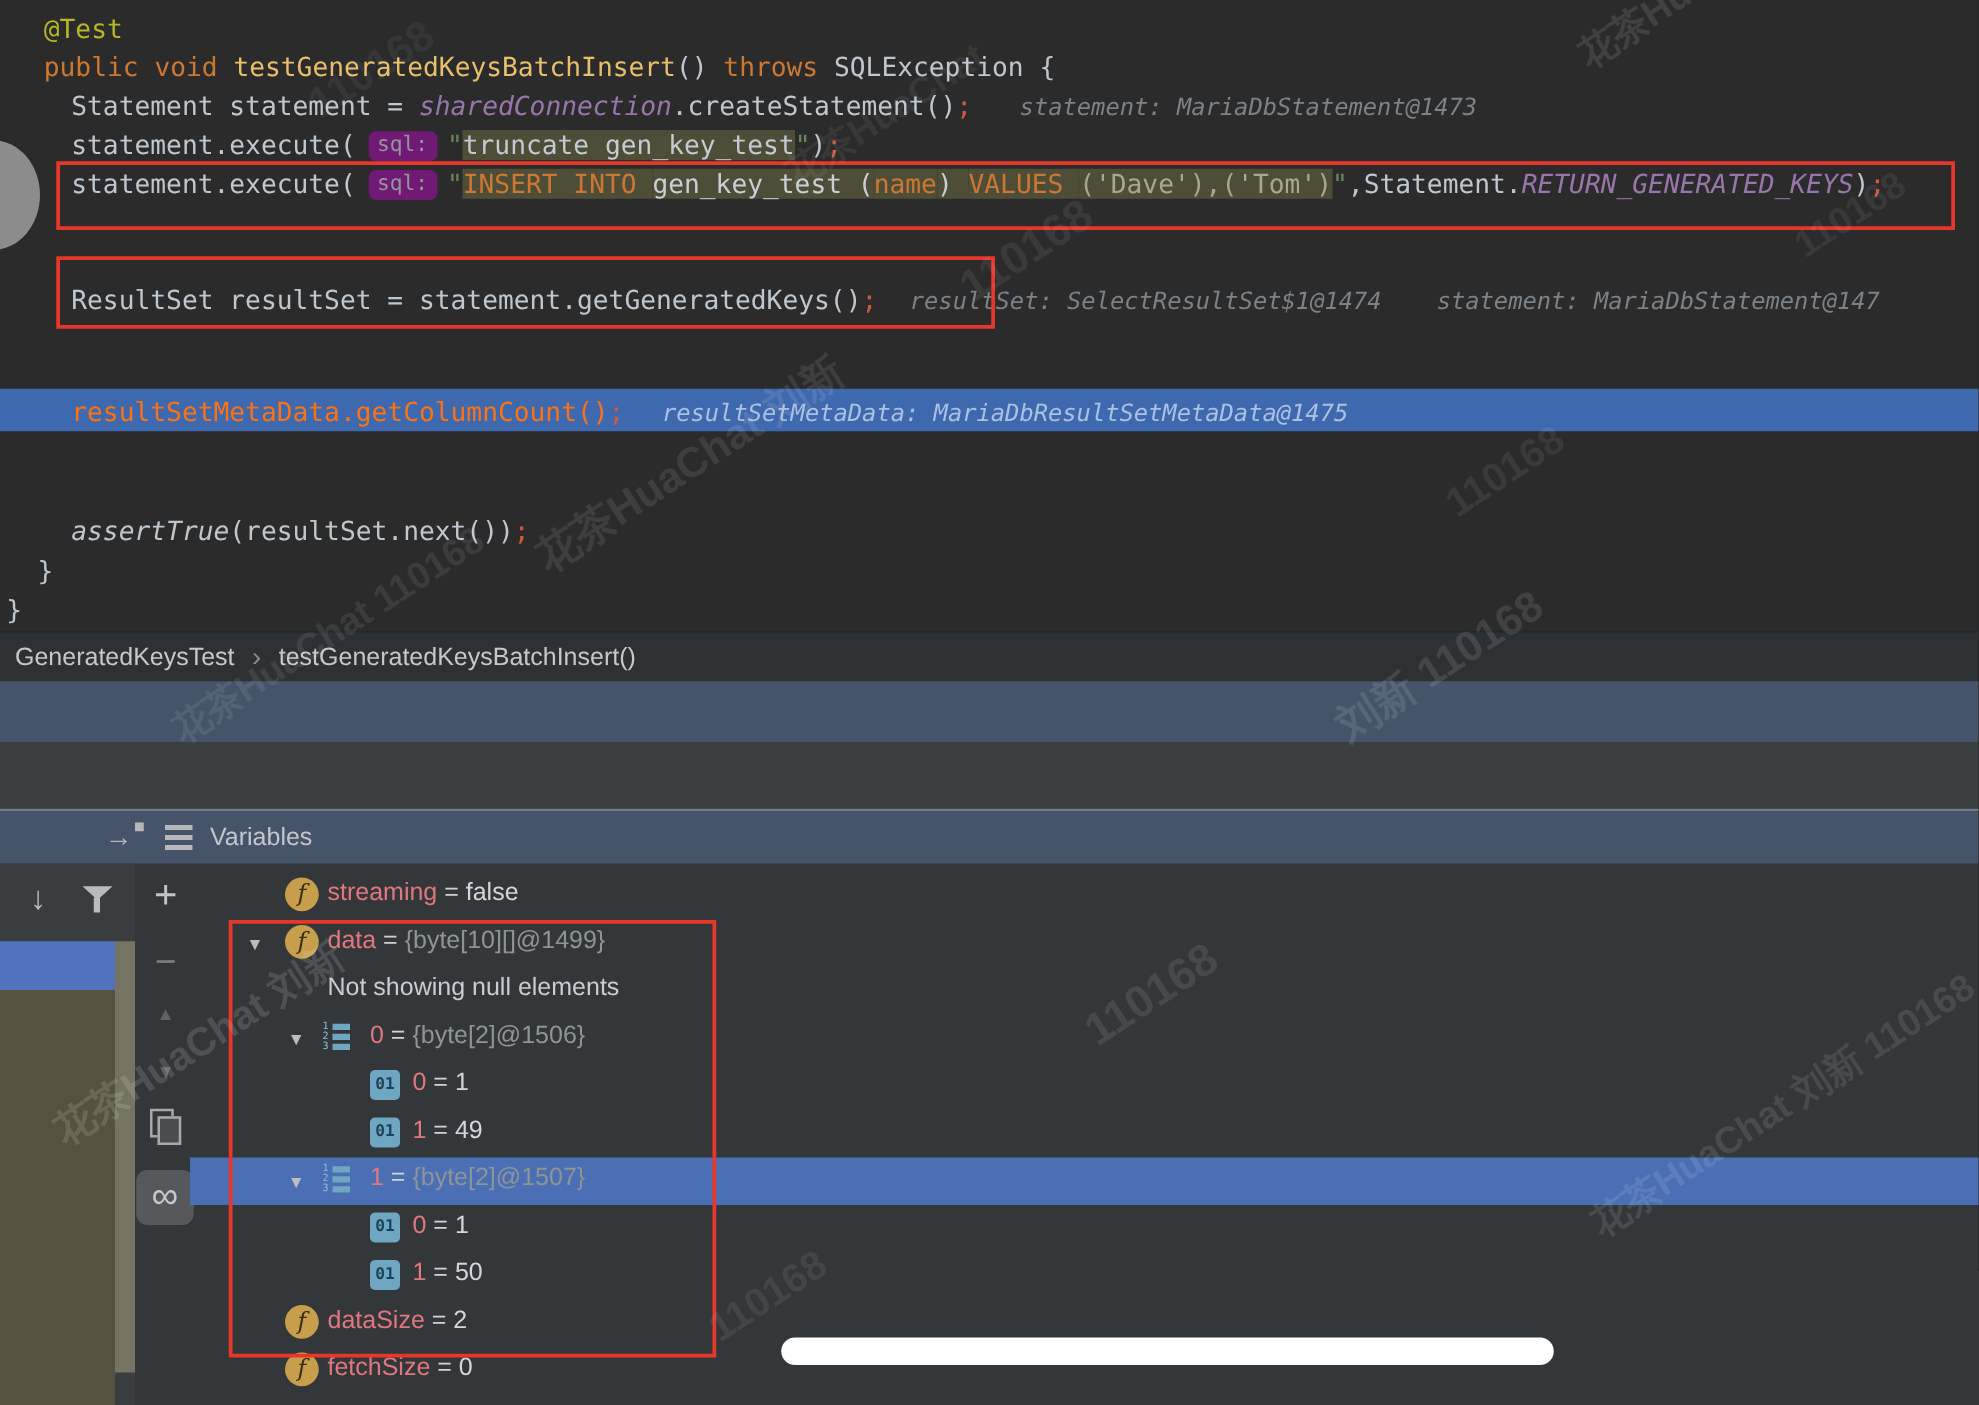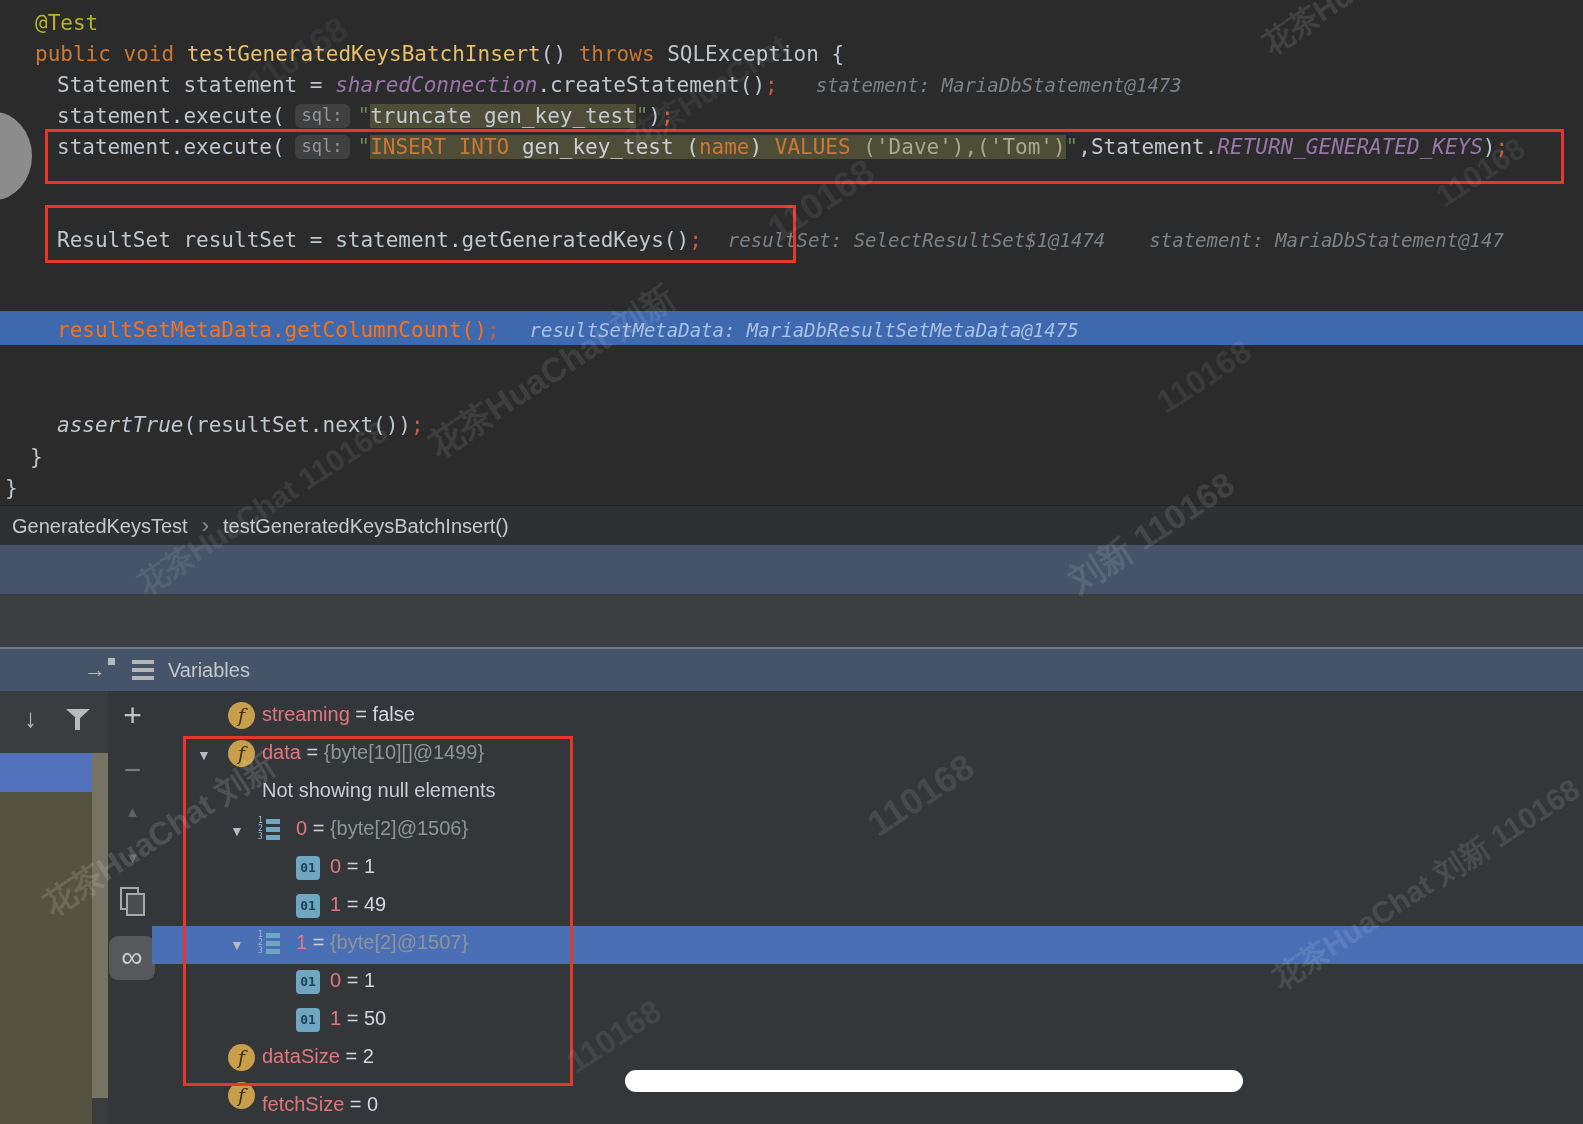--- a/index.html
+++ b/index.html
@@ -17,21 +17,21 @@
   .tk-field{color:#9876aa;font-style:italic}
   .tk-semi{color:#d05a3c}
   .tk-str{color:#6a8759}
   .tk-it{font-style:italic}
   .tk-hint{color:#7b8288;font-style:italic;font-size:19px}
   .tk-hintblue{color:#a9c1e2;font-style:italic;font-size:19px}
   .tk-strhl{color:#c3cad2;background:#4e4d38}
   .tk-sqlkw{color:#cc7832;background:#4e4d38}
   .tk-sqlid{color:#c9cfd4;background:#4e4d38}
   .tk-sqlstr{color:#a8a98c;background:#4e4d38}
-  .chip{display:inline-block;background:#404040;color:#949799;border-radius:6px;
+  .chip{display:inline-block;background:#701a75;color:#949799;border-radius:6px;
         padding:0px 7px 2px 7px;margin:0 8px 0 10px;font-size:17px;line-height:22px;
         transform:translateY(-2px);}
   #execline{position:absolute;left:0;top:311px;width:1583px;height:34px;background:#3f69ae;}
   #cursor-circle{position:absolute;left:-44px;top:112px;width:76px;height:88px;border-radius:50%;
         background:rgba(158,158,158,.85);}
   
   #breadcrumb{position:absolute;left:0;top:505px;width:1583px;height:40px;background:#2e3134;
         border-top:1px solid #232527;display:flex;align-items:center;font-size:20px;color:#c6c8ca;}
   #breadcrumb .crumb{margin-left:12px;}
   #breadcrumb .sep{margin-left:14px;color:#8a8d90;font-size:22px;}
@@ -191,21 +191,21 @@
         <div class="vrow" style="top: 314px;">
           <span class="picon" style="left: 296px;">01</span>
           <span style="left: 330px; top: 2px;"><span class="vname">1</span><span class="veq"> = </span><span class="vval">50</span></span>
         </div>
         <div class="vrow" style="top: 352px;">
           <span class="ficon" style="left: 228px;">f</span>
           <span style="left: 262px; top: 2px;"><span class="vname">dataSize</span><span class="veq"> = </span><span class="vval">2</span></span>
         </div>
         <div class="vrow" style="top: 390px;">
           <span class="ficon" style="left: 228px;">f</span>
-          <span style="left: 262px; top: 12px;"><span class="vname">fetchSize</span><span class="veq"> = </span><span class="vval">0</span></span>
+          <span style="left: 262px; top: 2px;"><span class="vname">fetchSize</span><span class="veq"> = </span><span class="vval">0</span></span>
         </div>
       </div>
   </div>
 
   <div id="overlay">
       <div class="redbox" style="left: 45px; top: 129px; width: 1513px; height: 49px; border-color: rgb(230, 55, 42);"></div>
       <div class="redbox" style="left: 45px; top: 205px; width: 745px; height: 52px; border-color: rgb(230, 55, 42);"></div>
       <div class="redbox" style="left: 183px; top: 736px; width: 384px; height: 344px; border-color: rgb(230, 55, 42);"></div>
       <div class="wm" style="left: 240px; top: 70px; font-size: 34px; opacity: 0.05;">110168</div>
       <div class="wm" style="left: 1255px; top: 30px; font-size: 30px; opacity: 0.1;">花茶HuaChat 刘新 110168</div>

